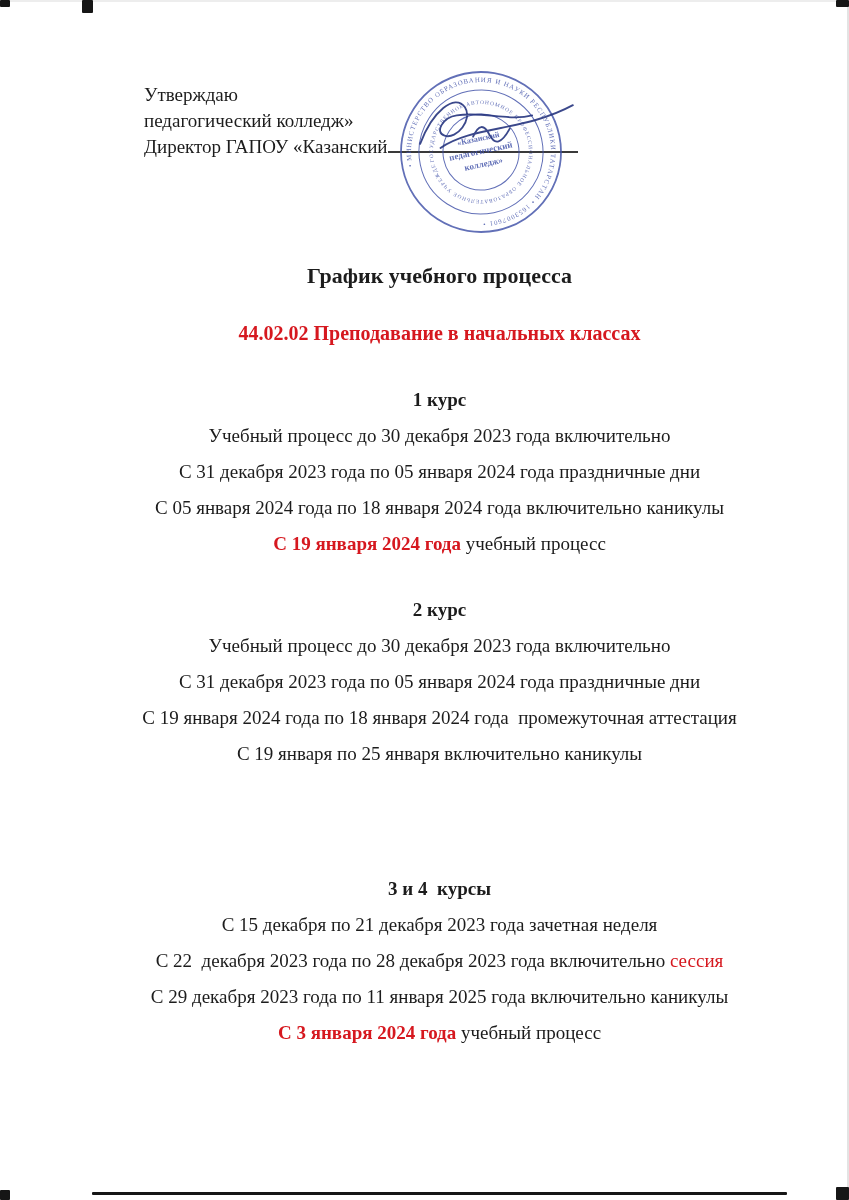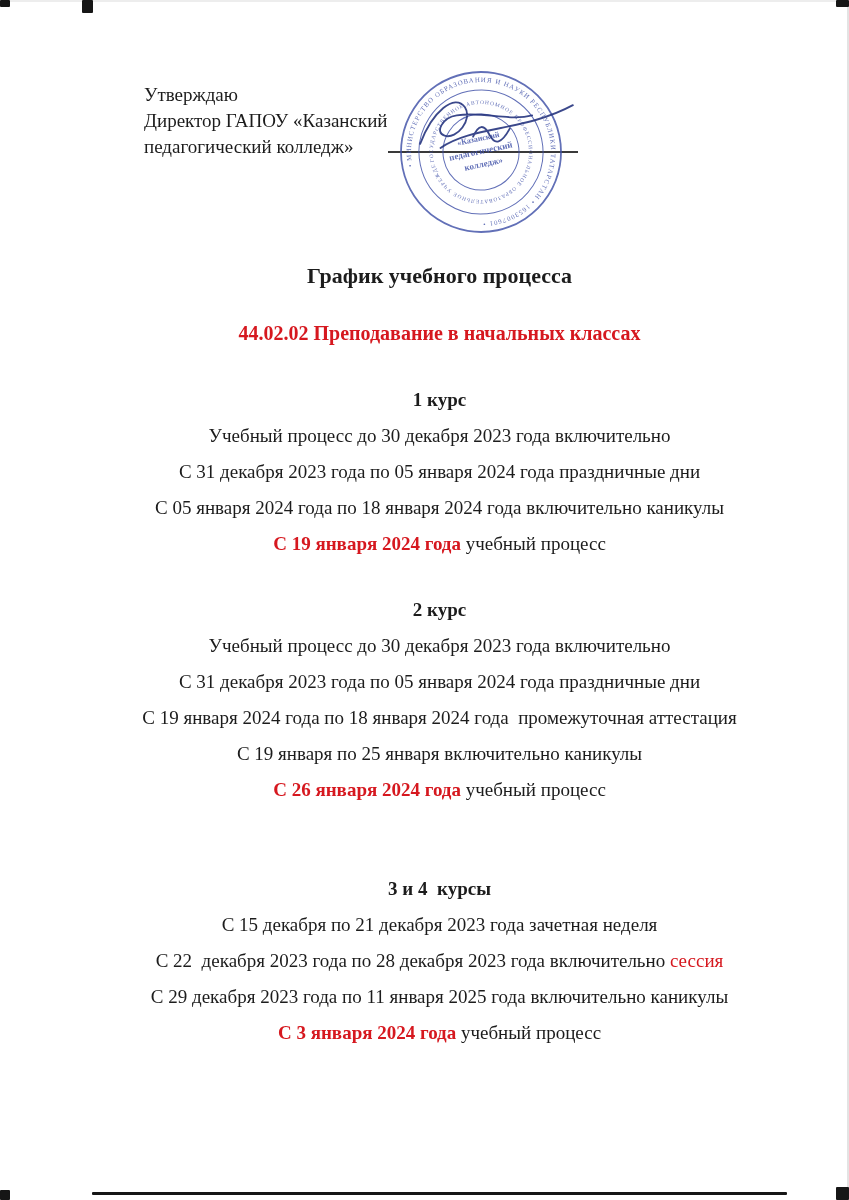--- a/index.html
+++ b/index.html
@@ -64,22 +64,22 @@
   .edge-right { position: absolute; right: 0; top: 0; width: 2px; height: 100%; background: #e3e3e3; }
   .edge-top { position: absolute; left: 0; top: 0; width: 100%; height: 2px; background: #ededed; }
 </style>
 </head>
 <body>
 
 <div class="page">
 
   <div class="approval">
     <p>Утверждаю</p>
+    <p>педагогический колледж»</p>
     <p>Директор ГАПОУ «Казанский</p>
-    <p>педагогический колледж»</p>
   </div>
 
   <div class="sign-line"></div>
 
   <svg class="stamp" viewBox="0 0 170 170" xmlns="http://www.w3.org/2000/svg" aria-hidden="true">
     <defs>
       <path id="ring-outer" d="M85,85 m-70,0 a70,70 0 1,1 140,0 a70,70 0 1,1 -140,0"></path>
       <path id="ring-inner" d="M85,85 m-48,0 a48,48 0 1,1 96,0 a48,48 0 1,1 -96,0"></path>
     </defs>
     <g fill="none" stroke="var(--stamp-blue, #4051a8)">
@@ -112,21 +112,20 @@
     <p class="line">С 05 января 2024 года по 18 января 2024 года включительно каникулы</p>
     <p class="line"><span class="red-bold">С 19 января 2024 года</span><span> учебный процесс</span></p>
   </section>
 
   <section class="centered course sec2">
     <h3 class="heading">2 курс</h3>
     <p class="line">Учебный процесс до 30 декабря 2023 года включительно</p>
     <p class="line">С 31 декабря 2023 года по 05 января 2024 года праздничные дни</p>
     <p class="line">С 19 января 2024 года по 18 января 2024 года  промежуточная аттестация</p>
     <p class="line">С 19 января по 25 января включительно каникулы</p>
-    <p class="line"><span class="red-bold">С 26 января 2024 года</span><span> учебный процесс</span></p>
   </section>
 
   <section class="centered course sec3">
     <h3 class="heading">3 и 4  курсы</h3>
     <p class="line">С 15 декабря по 21 декабря 2023 года зачетная неделя</p>
     <p class="line"><span>С 22  декабря 2023 года по 28 декабря 2023 года включительно </span><span class="red-plain">сессия</span></p>
     <p class="line">С 29 декабря 2023 года по 11 января 2025 года включительно каникулы</p>
     <p class="line"><span class="red-bold">С 3 января 2024 года</span><span> учебный процесс</span></p>
   </section>
 

